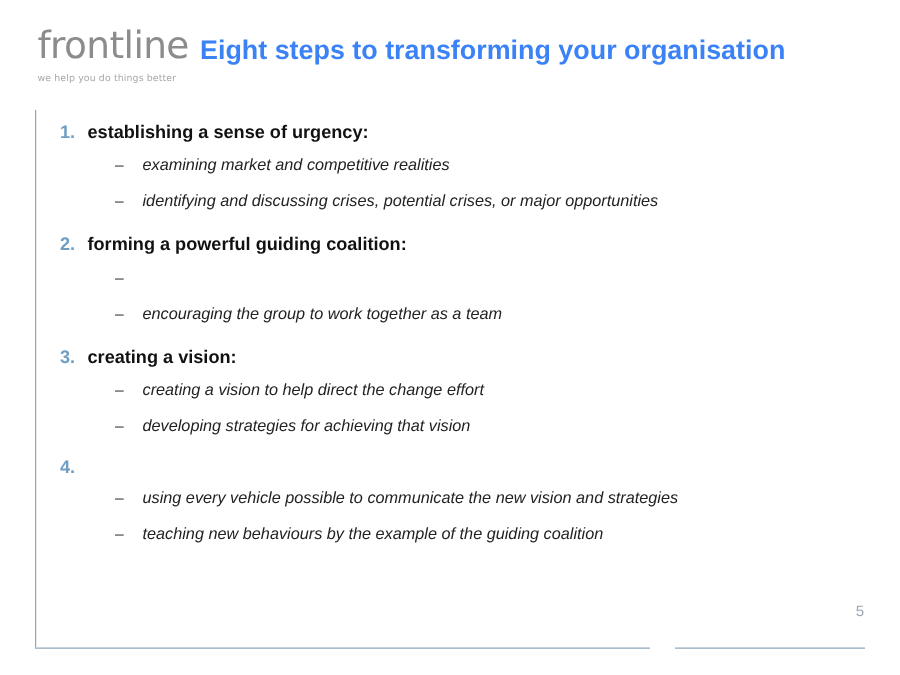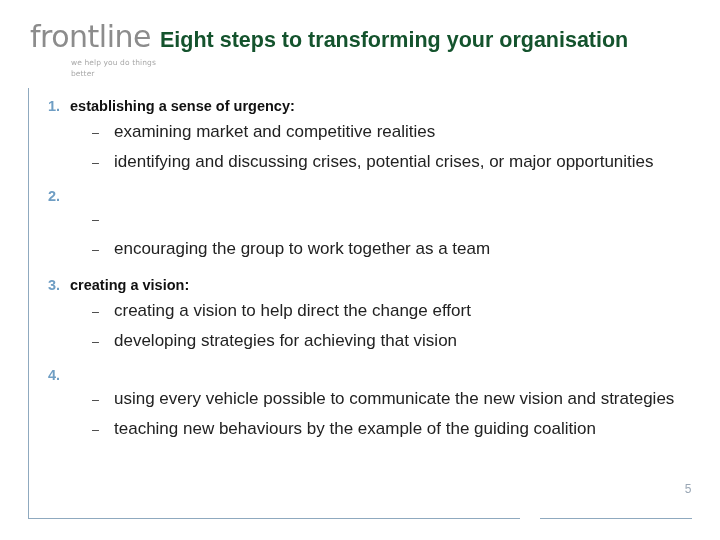--- a/index.html
+++ b/index.html
@@ -39,32 +39,31 @@
     letter-spacing: -0.5px;
     font-weight: 400;
   }
   .logo-tag {
     font-family: "DejaVu Sans", sans-serif;
     font-size: 7.5px;
     line-height: 11px;
     color: #a8a8a8;
     margin-top: 5px;
     letter-spacing: 0.1px;
-    margin-left: 41px;
   }
 
   
   .title {
     position: absolute;
     left: 160px;
     top: 27px;
     width: 556px;
     font-size: 21.5px;
     font-weight: bold;
-    color: #14532d;
+    color: #3b82f6;
     line-height: 26px;
     white-space: nowrap;
   }
 
   
   .left-rule {
     position: absolute;
     left: 28px;
     top: 88px;
     width: 1px;
@@ -133,23 +132,24 @@
   }
   .sub-dash {
     width: 22px;
     flex: 0 0 22px;
     margin-left: 44px;
     font-size: 12.5px;
     color: #333333;
     line-height: 18px;
   }
   .sub-text {
-    font-size: 17px;
+    font-size: 13px;
     color: #222222;
     line-height: 18px;
+    font-style: italic;
   }
 
   
   .step.s1 { margin-bottom: 13px; }
   .step.s2 { margin-bottom: 13px; }
   .step.s3 { margin-bottom: 13px; }
   .step.s4 { margin-bottom: 0; }
   .step.s1 .sub-item { margin-bottom: 5px; }
   .step.s2 .sub-item { margin-bottom: 5px; }
   .step.s3 .sub-item { margin-bottom: 5px; }
@@ -195,20 +195,21 @@
         <li class="sub-item">
           <span class="sub-dash">–</span>
           <span class="sub-text">identifying and discussing crises, potential crises, or major opportunities</span>
         </li>
       </ul>
     </div>
 
     <div class="step s2">
       <div class="step-head">
         <div class="step-num">2.</div>
+        <div class="step-title">forming a powerful guiding coalition:</div>
       </div>
       <ul class="sub-list">
         <li class="sub-item">
           <span class="sub-dash">–</span>
         </li>
         <li class="sub-item">
           <span class="sub-dash">–</span>
           <span class="sub-text">encouraging the group to work together as a team</span>
         </li>
       </ul>

